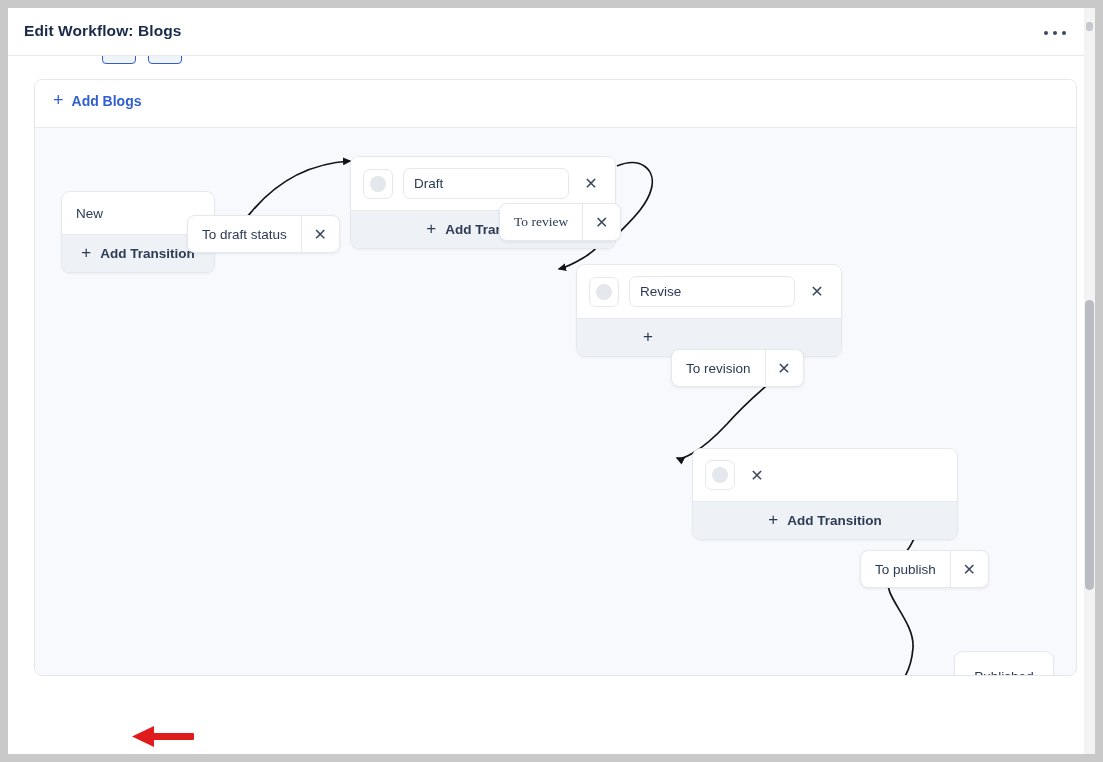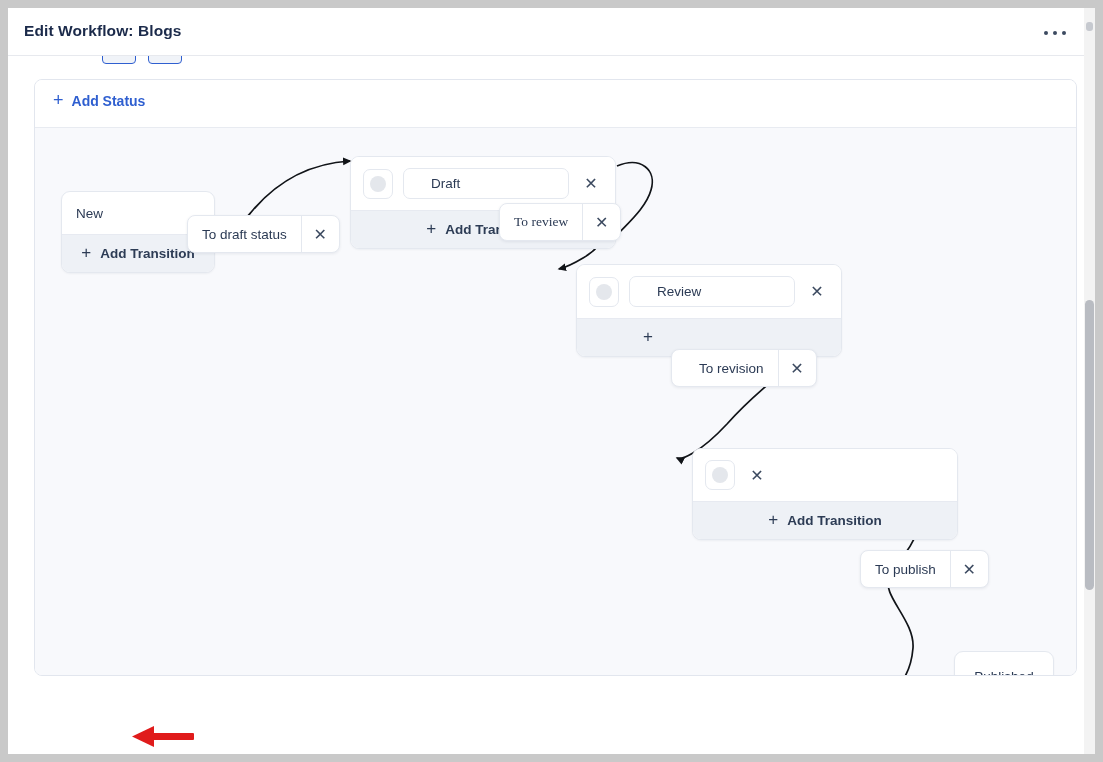--- a/index.html
+++ b/index.html
@@ -115,21 +115,21 @@
   }
   .swatch i {
     width: 16px; height: 16px; border-radius: 50%;
     background: #e4e7ec; display: block;
   }
   .node-input {
     flex: 1 1 auto; height: 31px;
     border: 1px solid #e4e8ef; border-radius: 7px;
     background: #ffffff;
     display: flex; align-items: center;
-    padding: 0 27px;
+    padding: 0 10px;
     font-size: 13.5px; color: #2b3a54;
     cursor: text;
   }
   .node-x {
     width: 24px; height: 24px; flex: 0 0 24px;
     display: flex; align-items: center; justify-content: center;
     cursor: pointer; color: #3c4a60; font-size: 16px;
   }
   .node-bottom {
     background: #eef1f6;
@@ -238,21 +238,21 @@
     <div class="clipped-row">
       <div class="chip c1"></div>
       <div class="chip c2"></div>
     </div>
 
     <div class="canvas">
 
       <div class="add-status-bar">
         <div class="add-status-btn">
           <span class="plus-glyph">+</span>
-          <span>Add Status</span>
+          <span>Add Blogs</span>
         </div>
       </div>
 
       <div class="graph">
 
         <svg width="1041" height="547">
           <defs>
             <marker id="ah" markerWidth="9" markerHeight="9" refX="7" refY="4.5" orient="auto" markerUnits="userSpaceOnUse">
               <path d="M0,0.6 L8.5,4.5 L0,8.4 z" fill="#111418"></path>
             </marker>
@@ -291,21 +291,21 @@
             <span class="plus-glyph">+</span>
             <span>Add Transition</span>
           </div>
         </div>
 
         <div class="node" style="left:541px; top:136px; width:266px;">
           <div class="node-top">
             <div class="swatch">
                 <i></i>
               </div>
-            <div class="node-input">Review</div>
+            <div class="node-input">Revise</div>
             <div class="node-x">✕</div>
           </div>
           <div class="node-bottom only-plus">
             <span class="plus-glyph">+</span>
             <span></span>
           </div>
         </div>
 
         <div class="node" style="left:657px; top:320px; width:266px;">
           <div class="node-top">
@@ -327,21 +327,21 @@
         <div class="trans" style="left:152px; top:87px;">
           <div class="trans-label">To draft status</div>
           <div class="trans-x">✕</div>
         </div>
 
         <div class="trans" style="left:464px; top:75px;font-family:Liberation Serif, serif;">
           <div class="trans-label">To review</div>
           <div class="trans-x">✕</div>
         </div>
 
-        <div class="trans" style="left:636px; top:221px;padding-left:13px;">
+        <div class="trans" style="left:636px; top:221px;">
           <div class="trans-label">To revision</div>
           <div class="trans-x">✕</div>
         </div>
 
         <div class="trans" style="left:825px; top:422px;">
           <div class="trans-label">To publish</div>
           <div class="trans-x">✕</div>
         </div>
 
       </div>

